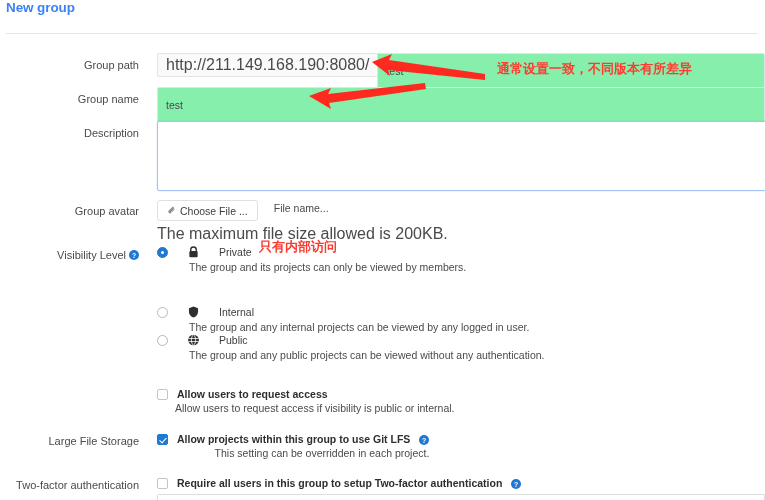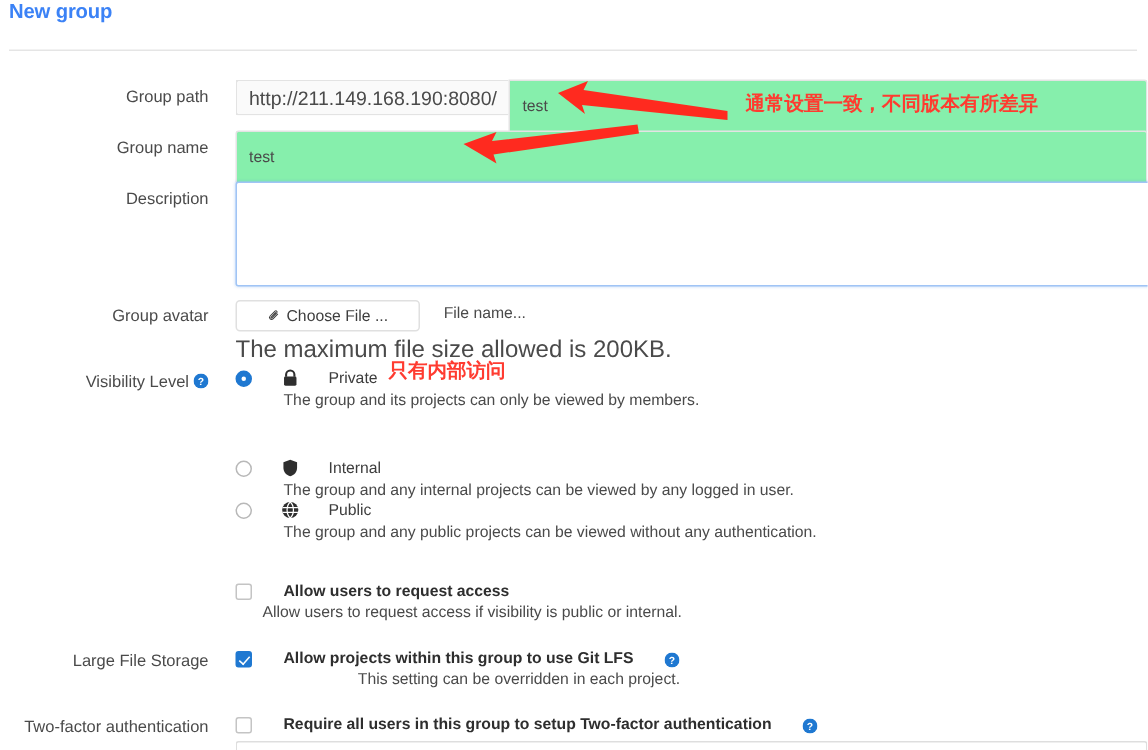--- a/index.html
+++ b/index.html
@@ -63,21 +63,21 @@
     width: 608px;
     height: 24px;
   }
   .input-addon {
     display: flex; align-items: center;
     padding: 0 8px;
     background: #fafafa;
     border: 1px solid #e3e3e3;
     border-right: none;
     border-radius: 2px 0 0 2px;
-    font-size: 13px;
+    font-size: 16px;
     color: #4a4a4a;
     white-space: nowrap;
   }
   .text-input {
     flex: 1;
     border: 1px solid #e3e3e3;
     background: #86efac;
     font-family: inherit;
     font-size: 10.5px;
     color: #4a4a4a;
@@ -101,21 +101,21 @@
     resize: none;
     box-shadow: 0 0 2px rgba(100,160,235,0.35);
   }
 
   
   .file-btn {
     display: inline-flex;
     align-items: center;
     gap: 4px;
     height: 21px;
-    padding: 0 20px;
+    padding: 0 9px;
     border: 1px solid #e0e0e0;
     border-radius: 3px;
     background: #fff;
     font-size: 10.5px;
     color: #3d3d3d;
     cursor: pointer;
     text-align: center;
   }
   .file-name {
     display: inline-block;
@@ -156,21 +156,21 @@
   .vis-icon { width: 13px; height: 14px; flex: none; display:block; }
   .opt-title { font-size: 10.5px; color: #3d3d3d; }
   .opt-desc {
     margin-left: 32px;
     margin-top: 2px;
     font-size: 10.5px;
     color: #4a4a4a;
   }
 
   
-  .cb-head { display: flex; align-items: flex-end; gap: 21px; }
+  .cb-head { display: flex; align-items: flex-end; gap: 9px; }
   .checkbox {
     width: 11px; height: 11px;
     border: 1px solid #c4c4c4;
     border-radius: 2px;
     background: #fff;
     flex: none;
     margin-top: 1px;
     position: relative;
   }
   .checkbox.checked {

